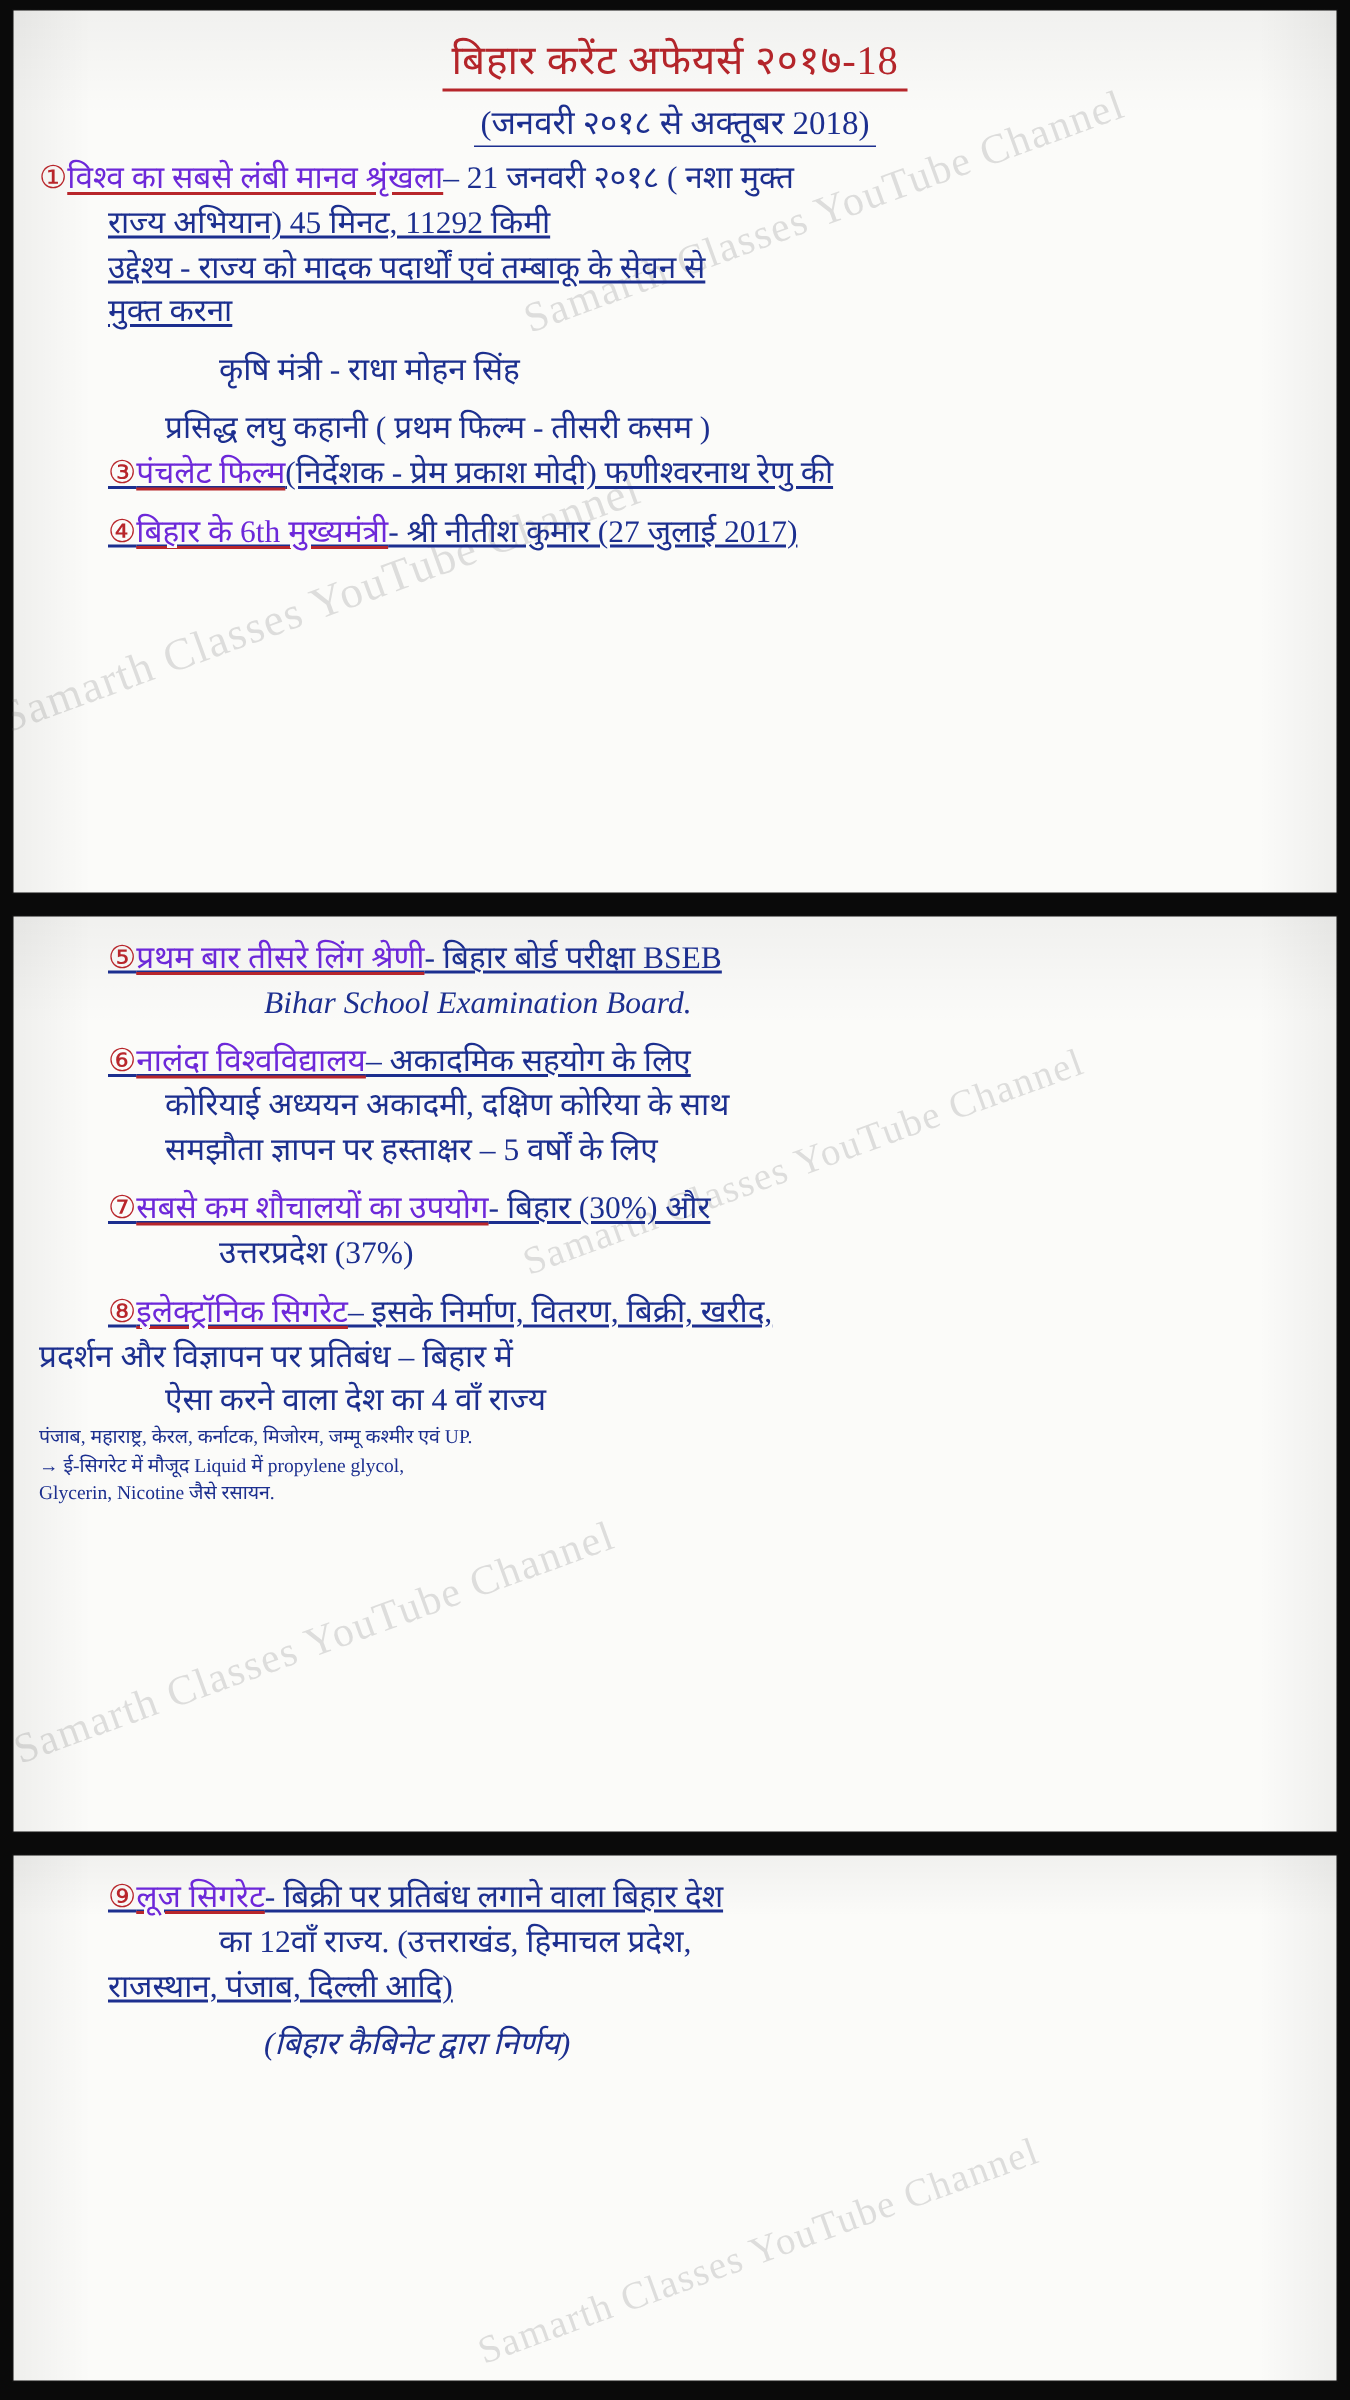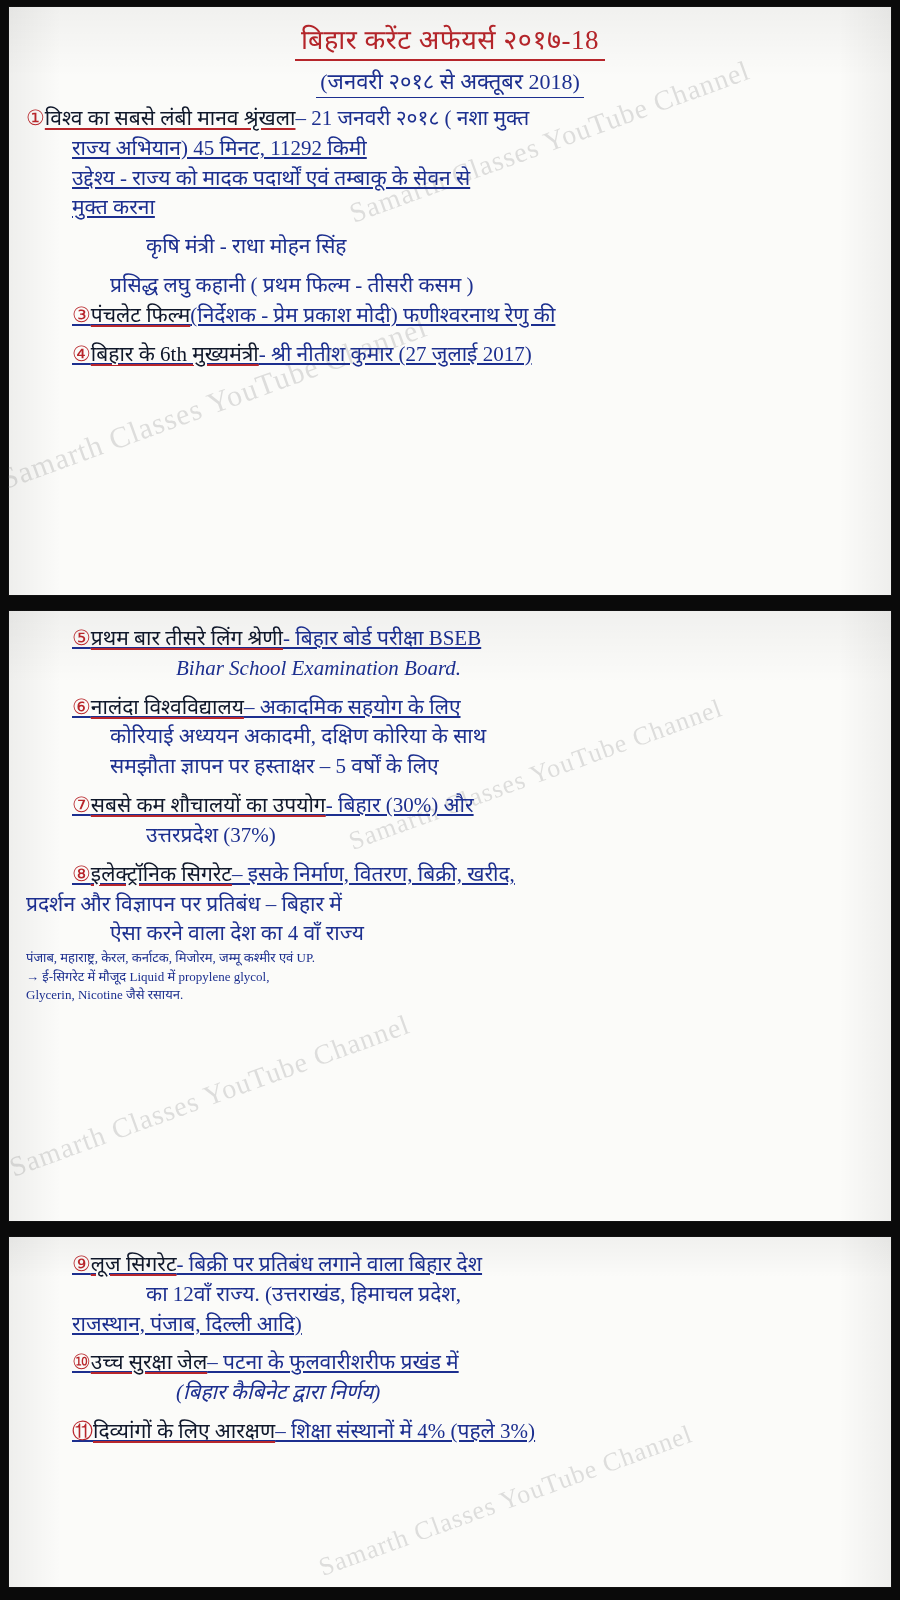--- a/index.html
+++ b/index.html
@@ -88,21 +88,21 @@
   .line.ind3 { padding-left:120px; }
   .line.ind4 { padding-left:150px;font-style:italic; }
   .line.small { font-size:13px; }
 
   .num {
     color:#b8262b;
     font-family:"Liberation Serif", serif;
     font-size:21px;
   }
   .hl {
-    color:#0f172a;
+    color:#6d28d9;
     text-decoration:underline;
     text-decoration-color:#b8262b;
     text-underline-offset:3px;
   }
   .en { font-family:"Liberation Serif", serif; }
 </style>
 </head>
 <body>
 
 <div class="page">
@@ -170,22 +170,18 @@
   <div class="sheet s3">
     <div class="wm g">Samarth Classes YouTube Channel</div>
 
     <div class="item">
       <div class="line ind1"><span class="num">⑨</span><span class="hl">लूज सिगरेट</span><span>- बिक्री पर प्रतिबंध लगाने वाला बिहार देश</span></div>
       <div class="line ind3">का 12वाँ राज्य. (उत्तराखंड, हिमाचल प्रदेश,</div>
       <div class="line ind1">राजस्थान, पंजाब, दिल्ली आदि)</div>
     </div>
 
     <div class="item">
-      <div class="line ind1"><span class="num">⑩</span><span class="hl">उच्च सुरक्षा जेल</span><span>– पटना के फुलवारीशरीफ प्रखंड में</span></div>
       <div class="line ind4">(बिहार कैबिनेट द्वारा निर्णय)</div>
     </div>
 
-    <div class="item">
-      <div class="line ind1"><span class="num">⑪</span><span class="hl">दिव्यांगों के लिए आरक्षण</span><span>– शिक्षा संस्थानों में 4% (पहले 3%)</span></div>
-    </div>
   </div>
 
 </div>
 
 </body></html>

